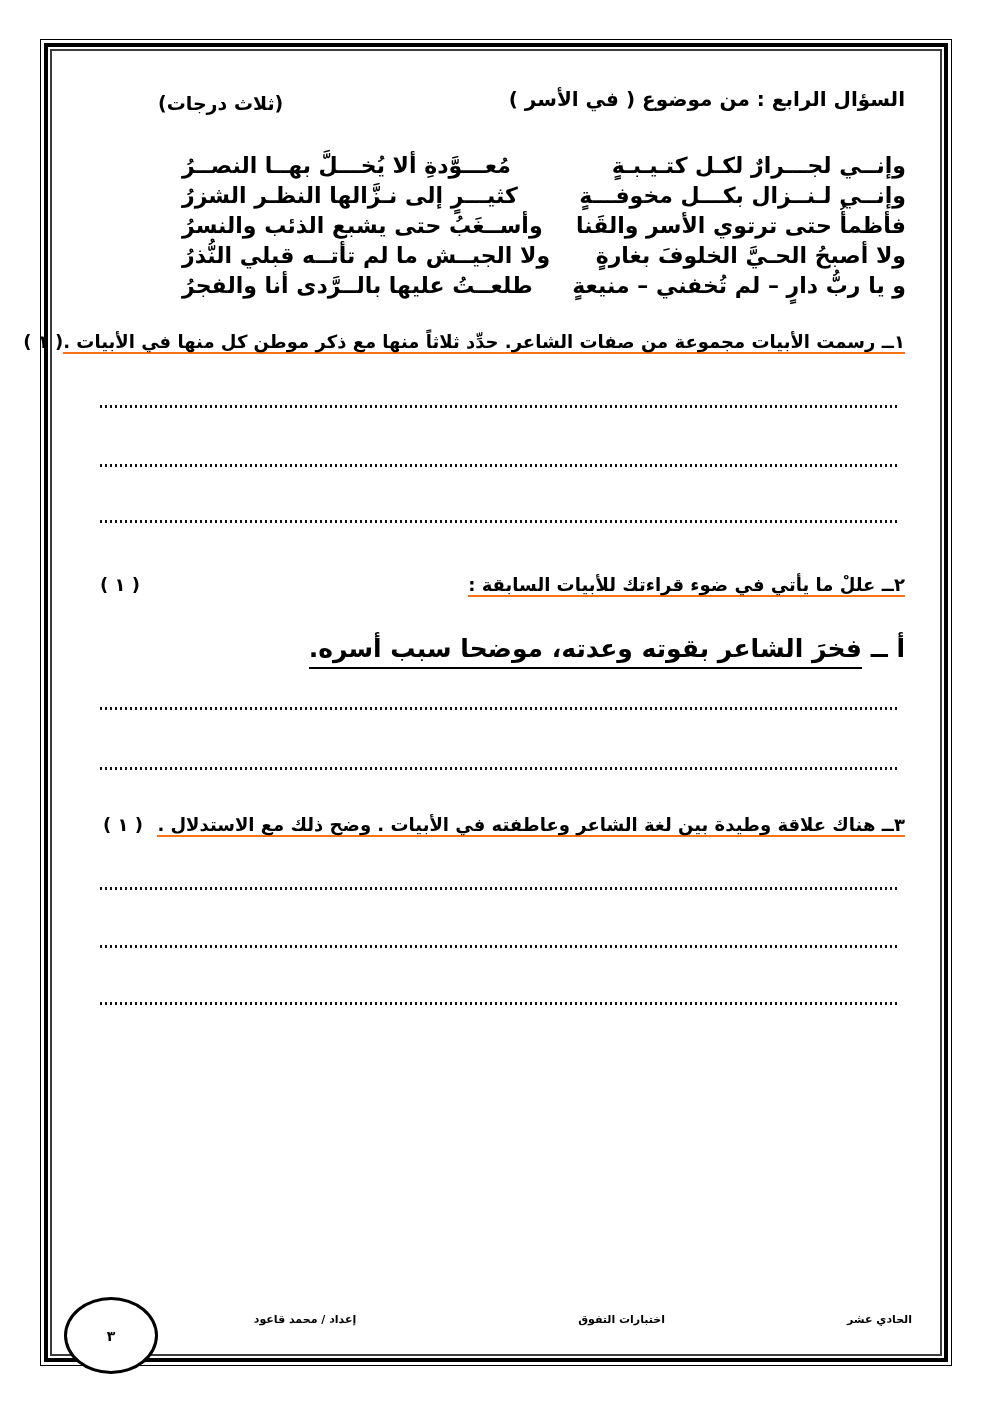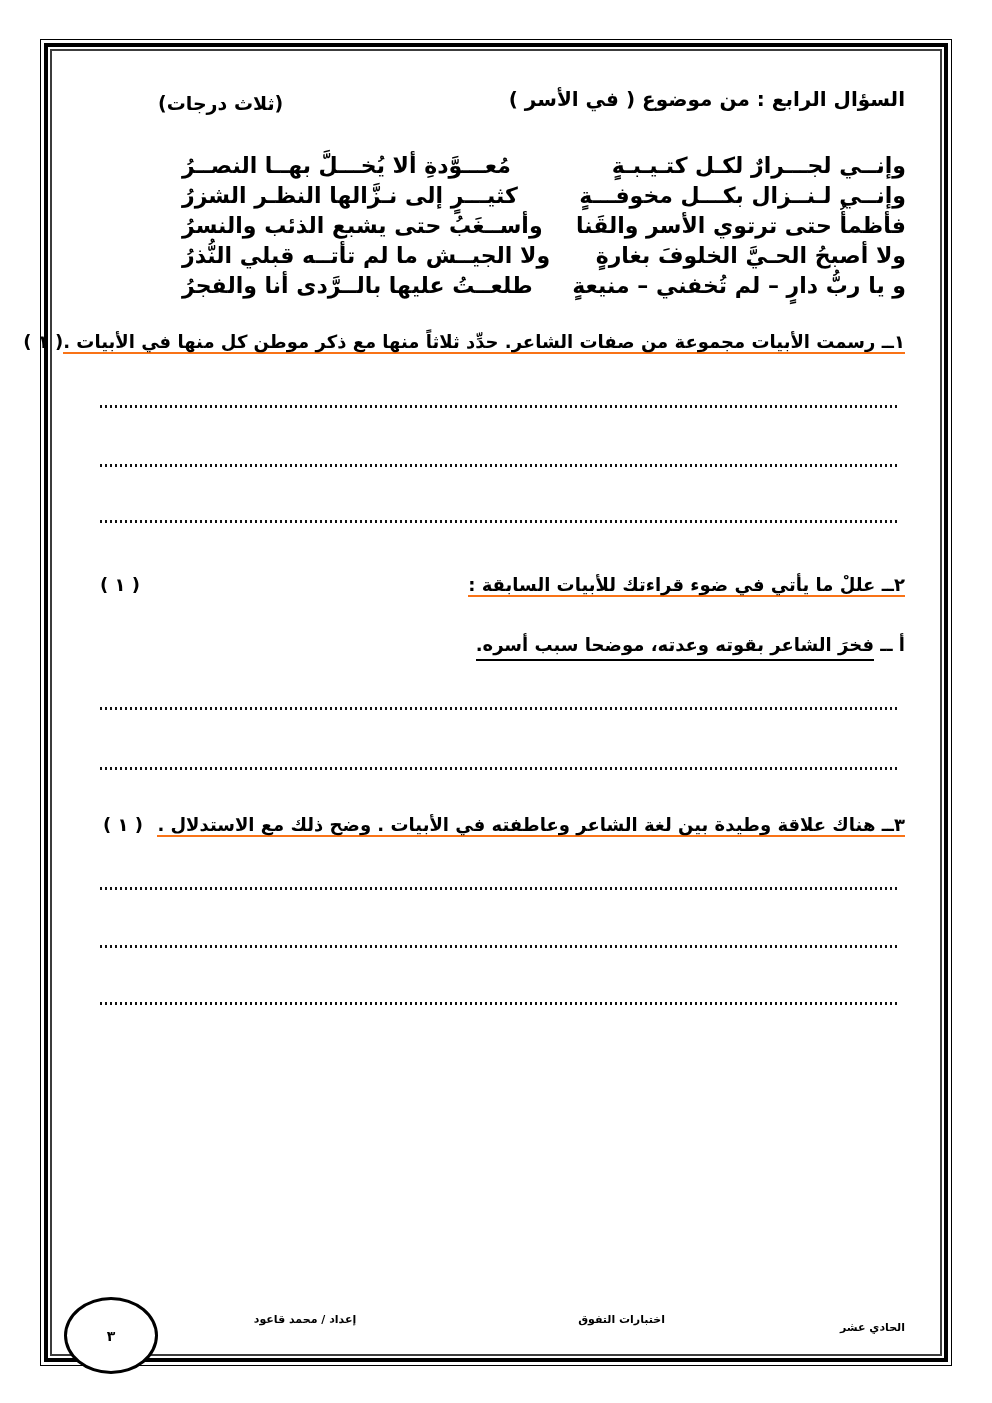--- a/index.html
+++ b/index.html
@@ -53,36 +53,36 @@
     position: absolute; display: flex; direction: rtl;
     justify-content: space-between; align-items: flex-start;
   }
   .q-text {
     font-weight: bold; font-size: 18px; white-space: nowrap;
     border-bottom: 2px solid #f97316; 
   }
   .q-marks { font-weight: bold; font-size: 18px; white-space: nowrap; direction: ltr; }
   .sub-q {
     position: absolute; direction: rtl; text-align: right;
-    font-weight: bold; font-size: 18px; white-space: nowrap;
+    font-weight: bold; font-size: 25px; white-space: nowrap;
   }
   .sub-q .u { border-bottom: 2px solid #000; padding-bottom: 4px; }
 
   
   .answer-line {
     position: absolute; left: 100px; right: 95px; height: 3px;
     background: repeating-linear-gradient(90deg, #111 0 2px, transparent 2px 5px);
   }
 
   
   .footer-item {
     position: absolute; top: 1313px;
     font-weight: bold; font-size: 11px; direction: rtl; white-space: nowrap;
   }
-  .footer-grade { right: 87px; margin-top: 8px; }
+  .footer-grade { right: 80px; }
   .footer-series { left: 520px; width: 145px; text-align: right; }
   .footer-author { left: 211px; width: 188px; text-align: center; }
   .page-oval {
     position: absolute; left: 64px; top: 1297px; width: 94px; height: 77px;
     border: 3px solid #000; border-radius: 50%; background: #fff; z-index: 5;
     display: flex; align-items: center; justify-content: center;
     font-weight: bold; font-size: 14px;
   }
 </style>
 </head>

